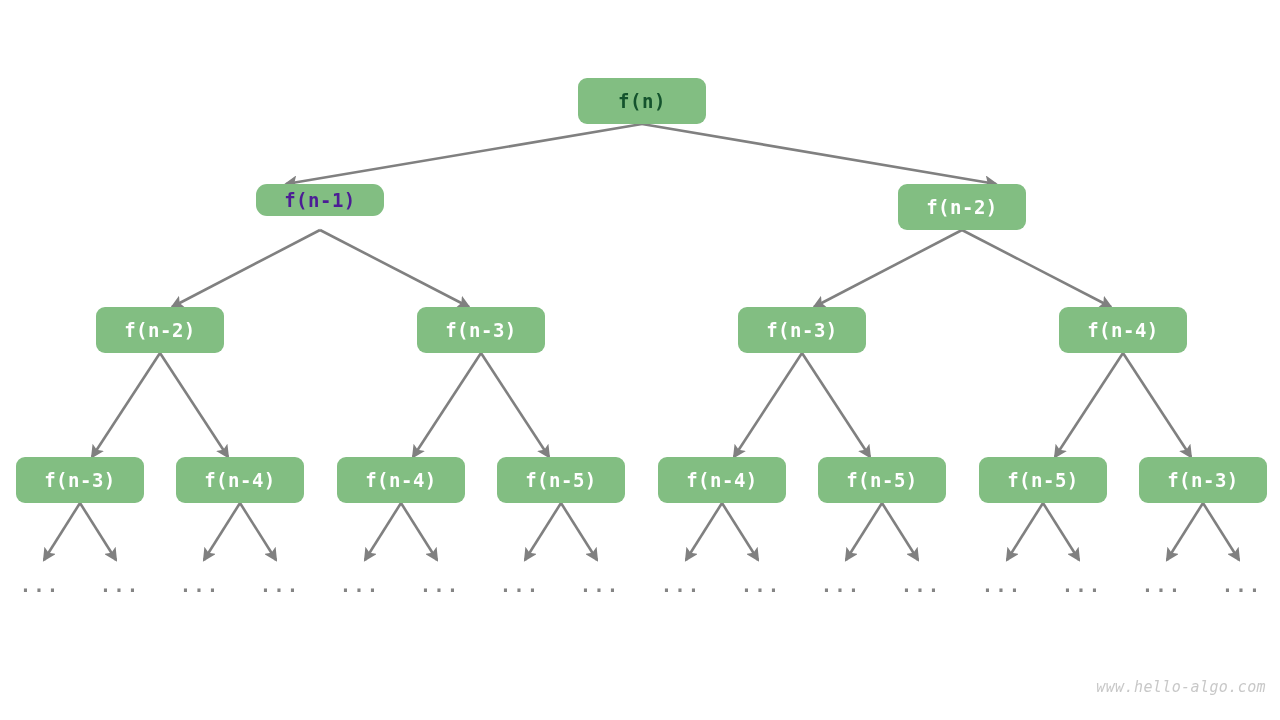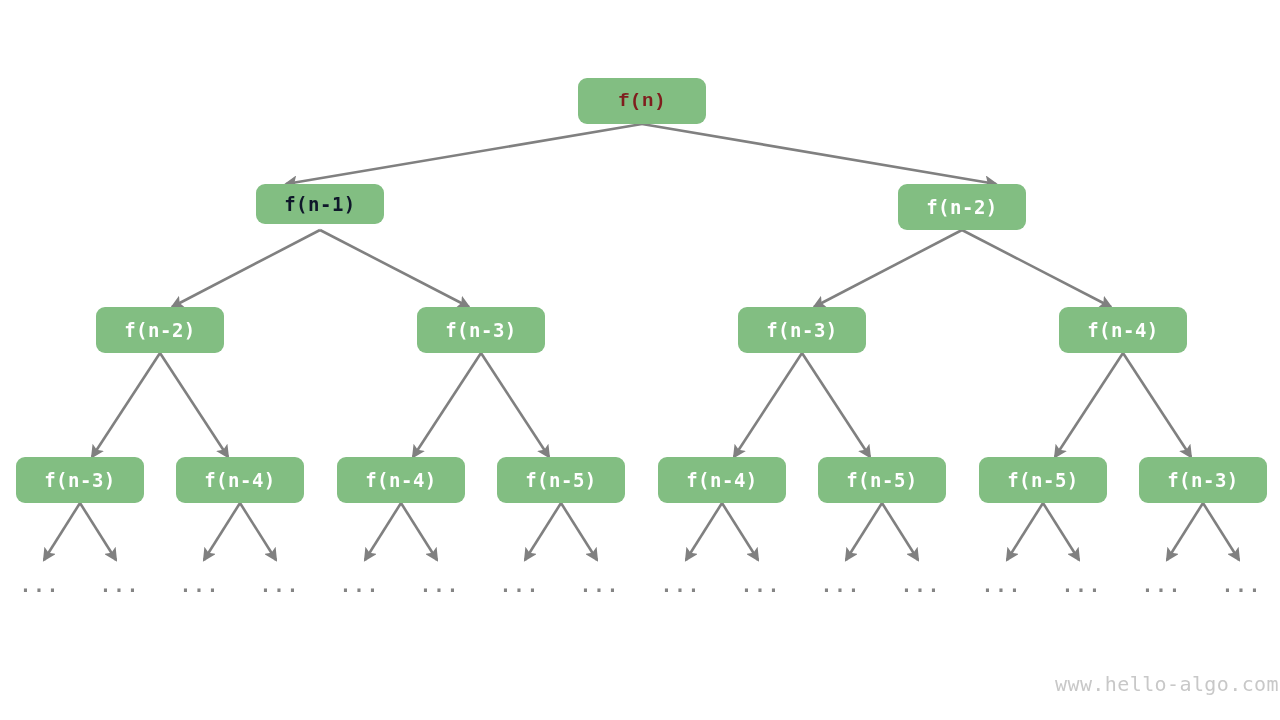--- a/index.html
+++ b/index.html
@@ -60,27 +60,28 @@
     letter-spacing: 2px;
     line-height: 1;
     white-space: nowrap;
     user-select: none;
     transform: translate(-50%, -50%);
   }
 
   
   #watermark {
     position: absolute;
-    right: 1px;
+    right: 14px;
     bottom: 24px;
     color: #c8c8c8;
     font-family: "DejaVu Sans Mono", "Liberation Mono", monospace;
-    font-size: 20px;
+    font-size: 15px;
     letter-spacing: 0.4px;
     user-select: none;
+    font-style: italic;
   }
 </style>
 </head>
 <body style="background: rgb(255, 255, 255);">
 
 <div id="canvas">
 
   <svg id="edges" viewBox="0 0 1280 720" xmlns="http://www.w3.org/2000/svg">
     <defs>
       <marker id="arrowhead" markerWidth="5.2" markerHeight="5.2" refX="4.4" refY="2.6" orient="auto" markerUnits="strokeWidth">
@@ -117,22 +118,22 @@
         <line x1="882" y1="503" x2="846" y2="560" stroke="#808080" stroke-width="2.6" stroke-linecap="butt" marker-end="url(#arrowhead)"></line>
         <line x1="882" y1="503" x2="918" y2="560" stroke="#808080" stroke-width="2.6" stroke-linecap="butt" marker-end="url(#arrowhead)"></line>
         <line x1="1043" y1="503" x2="1007" y2="560" stroke="#808080" stroke-width="2.6" stroke-linecap="butt" marker-end="url(#arrowhead)"></line>
         <line x1="1043" y1="503" x2="1079" y2="560" stroke="#808080" stroke-width="2.6" stroke-linecap="butt" marker-end="url(#arrowhead)"></line>
         <line x1="1203" y1="503" x2="1167" y2="560" stroke="#808080" stroke-width="2.6" stroke-linecap="butt" marker-end="url(#arrowhead)"></line>
         <line x1="1203" y1="503" x2="1239" y2="560" stroke="#808080" stroke-width="2.6" stroke-linecap="butt" marker-end="url(#arrowhead)"></line>
       </g>
   </svg>
 
   <div id="nodes-layer">
-      <div class="node" style="left: 578px; top: 78px; width: 128px; height: 46px; background: rgb(130, 190, 130); color: #7f1d1d; font-family: Liberation Mono, monospace;">f(n)</div>
-      <div class="node" style="left: 256px; top: 184px; width: 128px; height: 40px; background: rgb(130, 190, 130); color: #0f172a;">f(n-1)</div>
+      <div class="node" style="left: 578px; top: 78px; width: 128px; height: 46px; background: rgb(130, 190, 130); color: #14532d;">f(n)</div>
+      <div class="node" style="left: 256px; top: 184px; width: 128px; height: 32px; background: rgb(130, 190, 130); color: #4c1d95; border-radius: 11px;">f(n-1)</div>
       <div class="node" style="left: 898px; top: 184px; width: 128px; height: 46px; background: rgb(130, 190, 130); color: rgb(255, 255, 255);">f(n-2)</div>
       <div class="node" style="left: 96px; top: 307px; width: 128px; height: 46px; background: rgb(130, 190, 130); color: rgb(255, 255, 255);">f(n-2)</div>
       <div class="node" style="left: 417px; top: 307px; width: 128px; height: 46px; background: rgb(130, 190, 130); color: rgb(255, 255, 255);">f(n-3)</div>
       <div class="node" style="left: 738px; top: 307px; width: 128px; height: 46px; background: rgb(130, 190, 130); color: rgb(255, 255, 255);">f(n-3)</div>
       <div class="node" style="left: 1059px; top: 307px; width: 128px; height: 46px; background: rgb(130, 190, 130); color: rgb(255, 255, 255);">f(n-4)</div>
       <div class="node" style="left: 16px; top: 457px; width: 128px; height: 46px; background: rgb(130, 190, 130); color: rgb(255, 255, 255);">f(n-3)</div>
       <div class="node" style="left: 176px; top: 457px; width: 128px; height: 46px; background: rgb(130, 190, 130); color: rgb(255, 255, 255);">f(n-4)</div>
       <div class="node" style="left: 337px; top: 457px; width: 128px; height: 46px; background: rgb(130, 190, 130); color: rgb(255, 255, 255);">f(n-4)</div>
       <div class="node" style="left: 497px; top: 457px; width: 128px; height: 46px; background: rgb(130, 190, 130); color: rgb(255, 255, 255);">f(n-5)</div>
       <div class="node" style="left: 658px; top: 457px; width: 128px; height: 46px; background: rgb(130, 190, 130); color: rgb(255, 255, 255);">f(n-4)</div>

